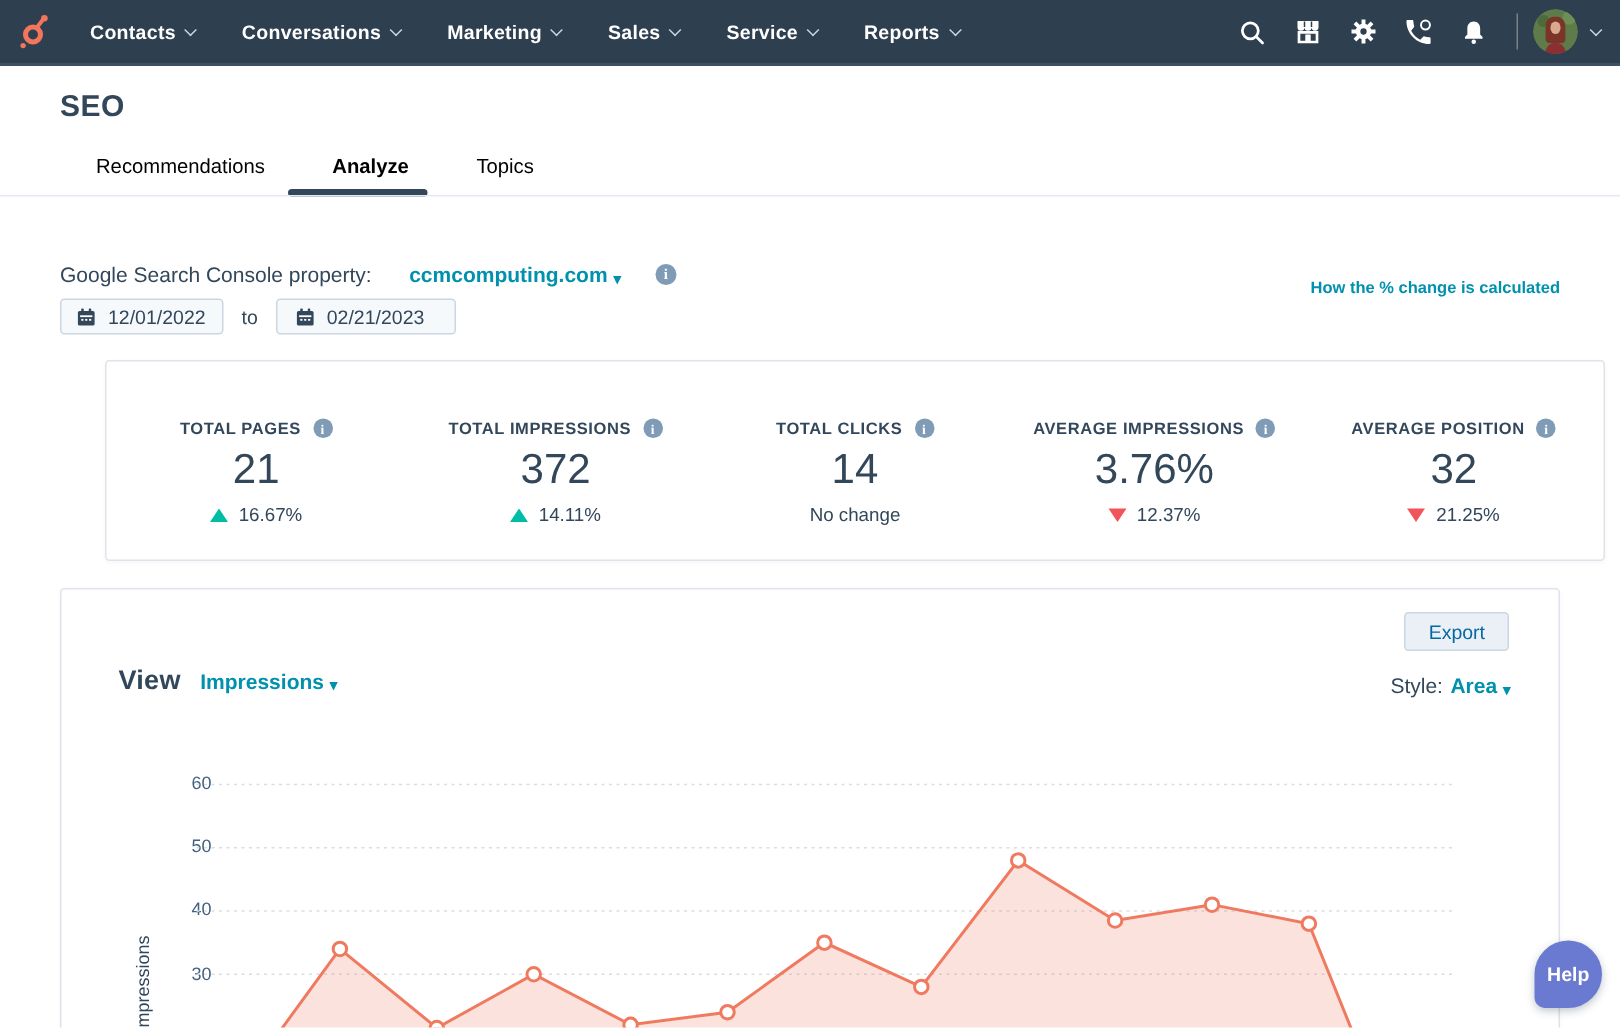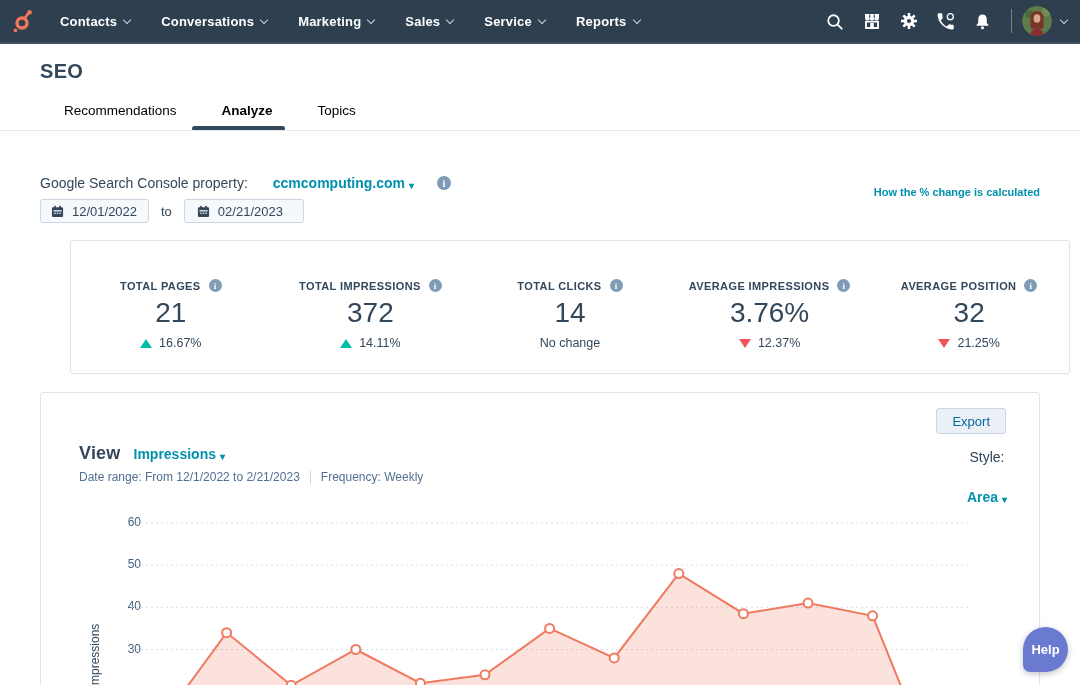--- a/index.html
+++ b/index.html
@@ -66,21 +66,21 @@
   .chart-card { left:40px; top:392px; width:1000px; height:330px; }
   .export-btn { position:absolute; right:33px; top:15px; height:26px; padding:0 15px;
     background:#eaf0f6; border:1px solid #cbd6e2; border-radius:3px; font-size:13px; color:#0369a1;
     display:flex; align-items:center; cursor:pointer; font-family:"Liberation Sans", sans-serif; }
   .view-row { position:absolute; left:38px; top:50px; display:flex; align-items:baseline; gap:13px; }
   .view-title { font-size:18px; font-weight:700; letter-spacing:.2px; }
   .view-select { font-size:14px; font-weight:700; color:#0091ae; cursor:pointer; }
   .meta-row { position:absolute; left:38px; top:77px; display:flex; align-items:center; gap:10px;
     font-size:12px; color:#516f90; }
   .meta-divider { width:1px; height:13px; background:#cbd6e2; }
-  .style-row { position:absolute; right:32px; top:56px; display:flex; align-items:center; gap:24px; font-size:14px;flex-direction:column; }
+  .style-row { position:absolute; right:32px; top:56px; display:flex; align-items:center; gap:5px; font-size:14px; }
   .style-select { color:#0091ae; font-weight:700; cursor:pointer; }
   .y-labels div { position:absolute; width:38px; left:62px; text-align:right; font-size:12px; color:#45617f; }
   .ylabel { position:absolute; left:-7px; top:256px; width:122px; text-align:center; font-size:12px;
     color:#33475b; transform:rotate(-90deg); }
   #chart-svg { position:absolute; left:0; top:0; pointer-events:none; }
 
   
   .help-btn { position:absolute; left:1023px; top:627px; width:45px; height:45px; background:#6b7ad1;
     border-radius:50% 50% 50% 16%; color:#fff; font-size:13px; font-weight:700;
     display:flex; align-items:center; justify-content:center; cursor:pointer;
@@ -278,25 +278,20 @@
         <span>21.25%</span>
       </div>
   </div>
 </div>
 
 <div class="card chart-card">
   <button class="export-btn">Export</button>
   <div class="view-row">
     <span class="view-title">View</span>
     <span class="view-select"><span>Impressions</span> <span class="caret">▾</span></span>
-  </div>
-  <div class="meta-row">
-    <span>Date range: From 12/1/2022 to 2/21/2023</span>
-    <span class="meta-divider"></span>
-    <span>Frequency: Weekly</span>
   </div>
   <div class="style-row">
     <span>Style:</span>
     <span class="style-select"><span>Area</span> <span class="caret">▾</span></span>
   </div>
 
   <div class="y-labels" id="y-labels">
       <div style="top: 122px;">60</div>
       <div style="top: 164.167px;">50</div>
       <div style="top: 206.334px;">40</div>

